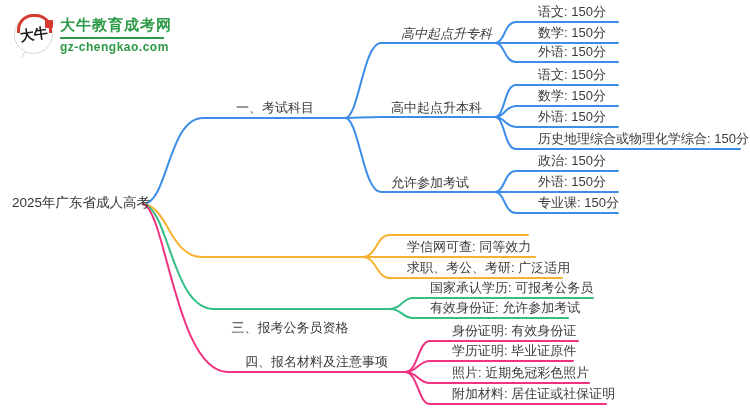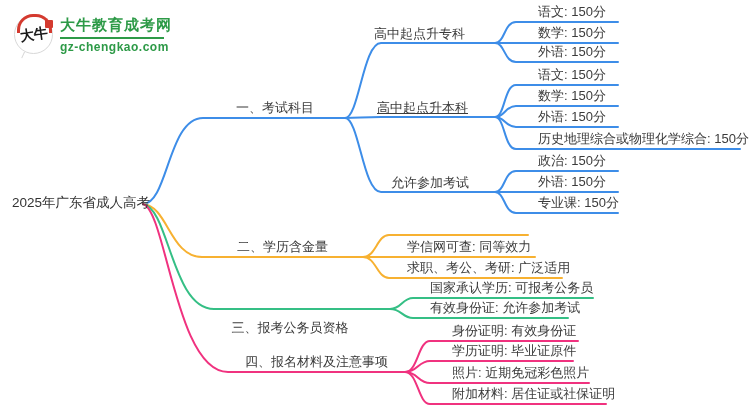--- a/index.html
+++ b/index.html
@@ -98,26 +98,25 @@
     <div class="logo-text">
       <span class="logo-name">大牛教育成考网</span>
       <span class="logo-rule"></span>
       <span class="logo-url">gz-chengkao.com</span>
     </div>
   </div>
 
   <div class="label root-label" style="left:12px;top:195px;">2025年广东省成人高考</div>
 
   <div class="label branch-label" style="left:205px;top:100px;width:140px;">一、考试科目</div>
-  <div class="label branch-label" style="left:202px;top:239px;width:161px;">二、学历含金量</div>
   <div class="label branch-label" style="left:202px;top:291px;width:176px;margin-top:29px;">三、报考公务员资格</div>
   <div class="label branch-label" style="left:228px;top:354px;width:177px;">四、报名材料及注意事项</div>
 
-  <div class="label" style="left:374px;top:26px;">高中起点升专科</div>
-  <div class="label" style="left:377px;top:100px;text-decoration:underline;">高中起点升本科</div>
+  <div class="label" style="left:401px;top:26px;font-style:italic;">高中起点升专科</div>
+  <div class="label" style="left:391px;top:100px;">高中起点升本科</div>
   <div class="label" style="left:391px;top:175px;">允许参加考试</div>
 
   <div class="label" style="left:538px;top:4px;">语文: 150分</div>
   <div class="label" style="left:538px;top:25px;">数学: 150分</div>
   <div class="label" style="left:538px;top:44px;">外语: 150分</div>
   <div class="label" style="left:538px;top:67px;">语文: 150分</div>
   <div class="label" style="left:538px;top:88px;">数学: 150分</div>
   <div class="label" style="left:538px;top:109px;">外语: 150分</div>
   <div class="label" style="left:538px;top:131px;">历史地理综合或物理化学综合: 150分</div>
   <div class="label" style="left:538px;top:153px;">政治: 150分</div>

